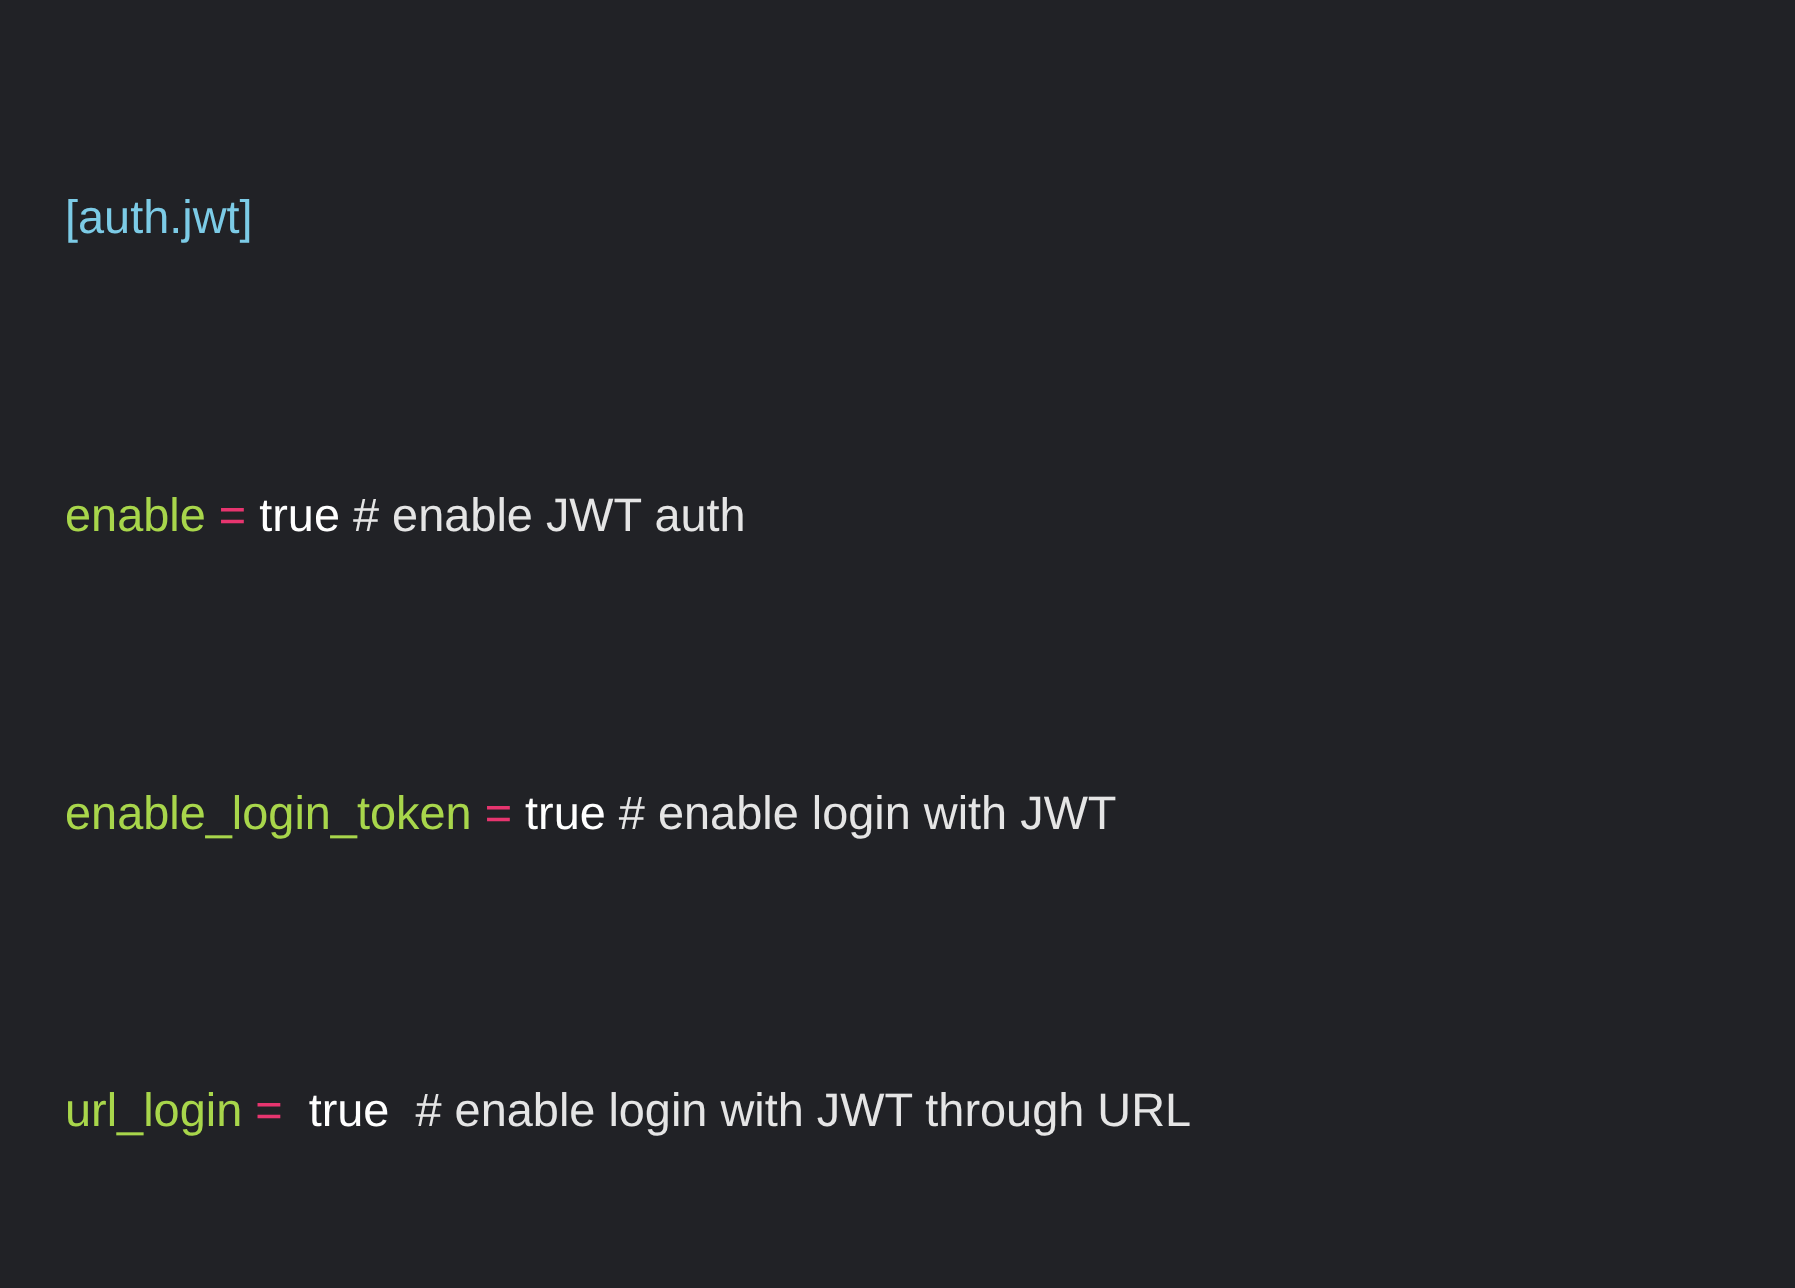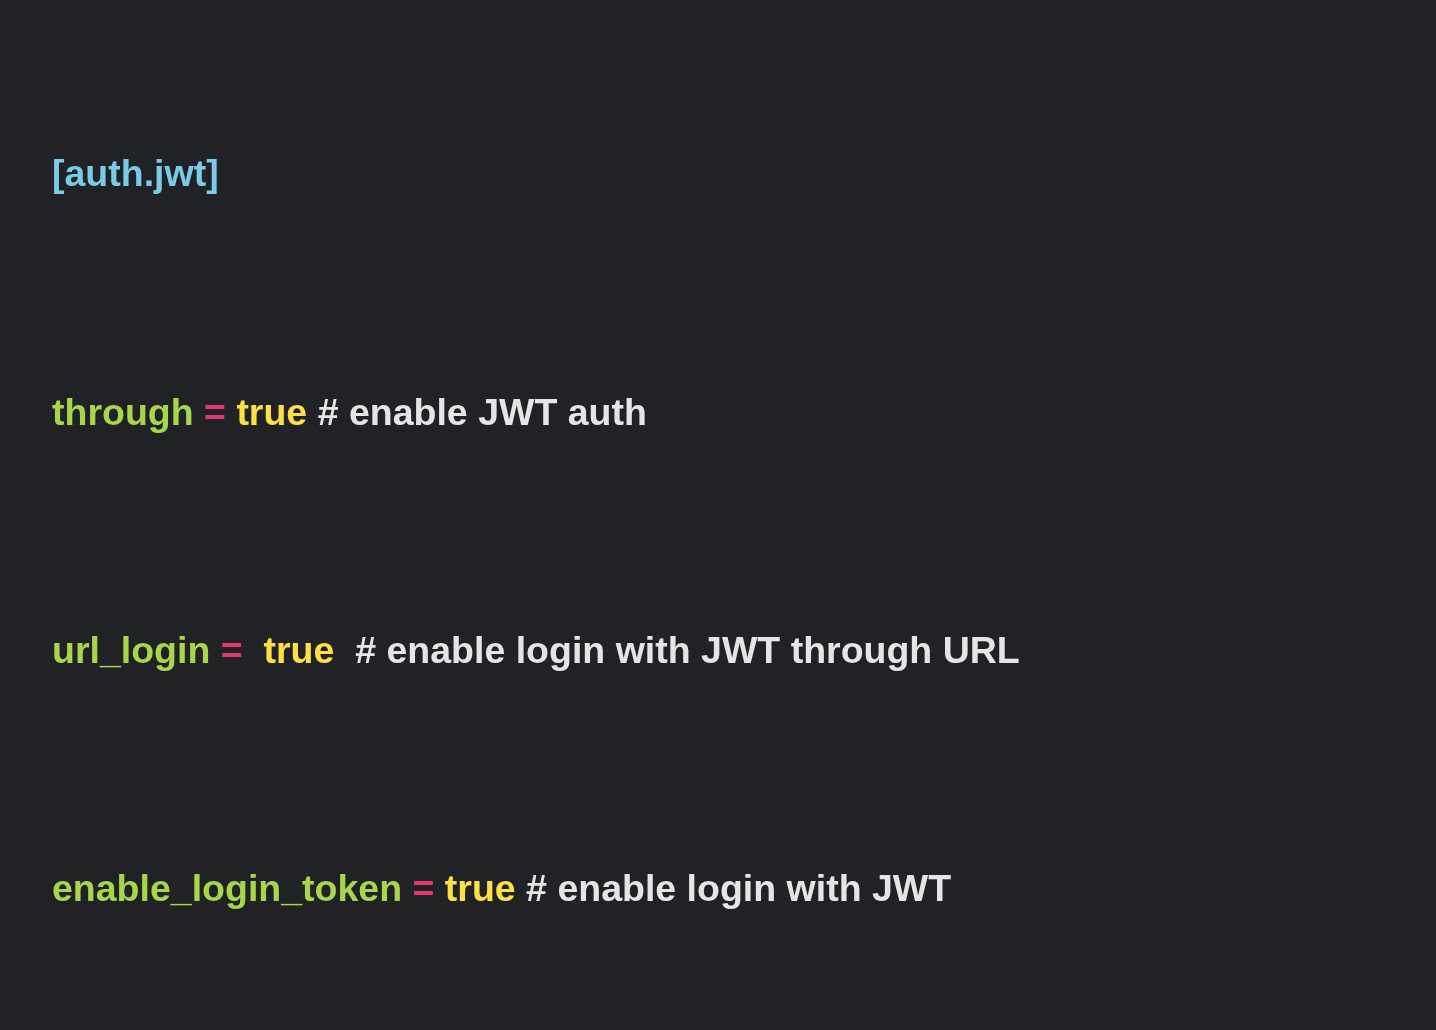--- a/index.html
+++ b/index.html
@@ -18,39 +18,38 @@
       font-family: "Liberation Sans", sans-serif;
       font-size: 37.5px;
       line-height: 59.6px;
       color: #a9a9ab;
       white-space: pre;
       letter-spacing: 0;
     }
     .line {
       display: block;
       height: 59.6px;
-      font-weight: bold;
     }
     .section { color: #7ccbe6; }
     .key { color: #a8d64b; }
     .op { color: #e7356f; }
-    .val { color: #fde047; }
+    .val { color: #ffffff; }
     .comment { color: #e5e5e5; }
   </style>
 </head>
 <body>
 
 <div class="code-block">
   <span class="line"><span class="section">[auth.jwt]</span></span>
 
-  <span class="line"><span class="key">through</span> <span class="op">=</span> <span class="val">true</span> <span class="comment"># enable JWT auth</span></span>
+  <span class="line"><span class="key">enable</span> <span class="op">=</span> <span class="val">true</span> <span class="comment"># enable JWT auth</span></span>
+
+  <span class="line"><span class="key">enable_login_token</span> <span class="op">=</span> <span class="val">true</span> <span class="comment"># enable login with JWT</span></span>
 
   <span class="line"><span class="key">url_login</span> <span class="op">=</span>  <span class="val">true</span>  <span class="comment"># enable login with JWT through URL</span></span>
-
-  <span class="line"><span class="key">enable_login_token</span> <span class="op">=</span> <span class="val">true</span> <span class="comment"># enable login with JWT</span></span>
 
   
   
 
   
 
   
 
   
 

